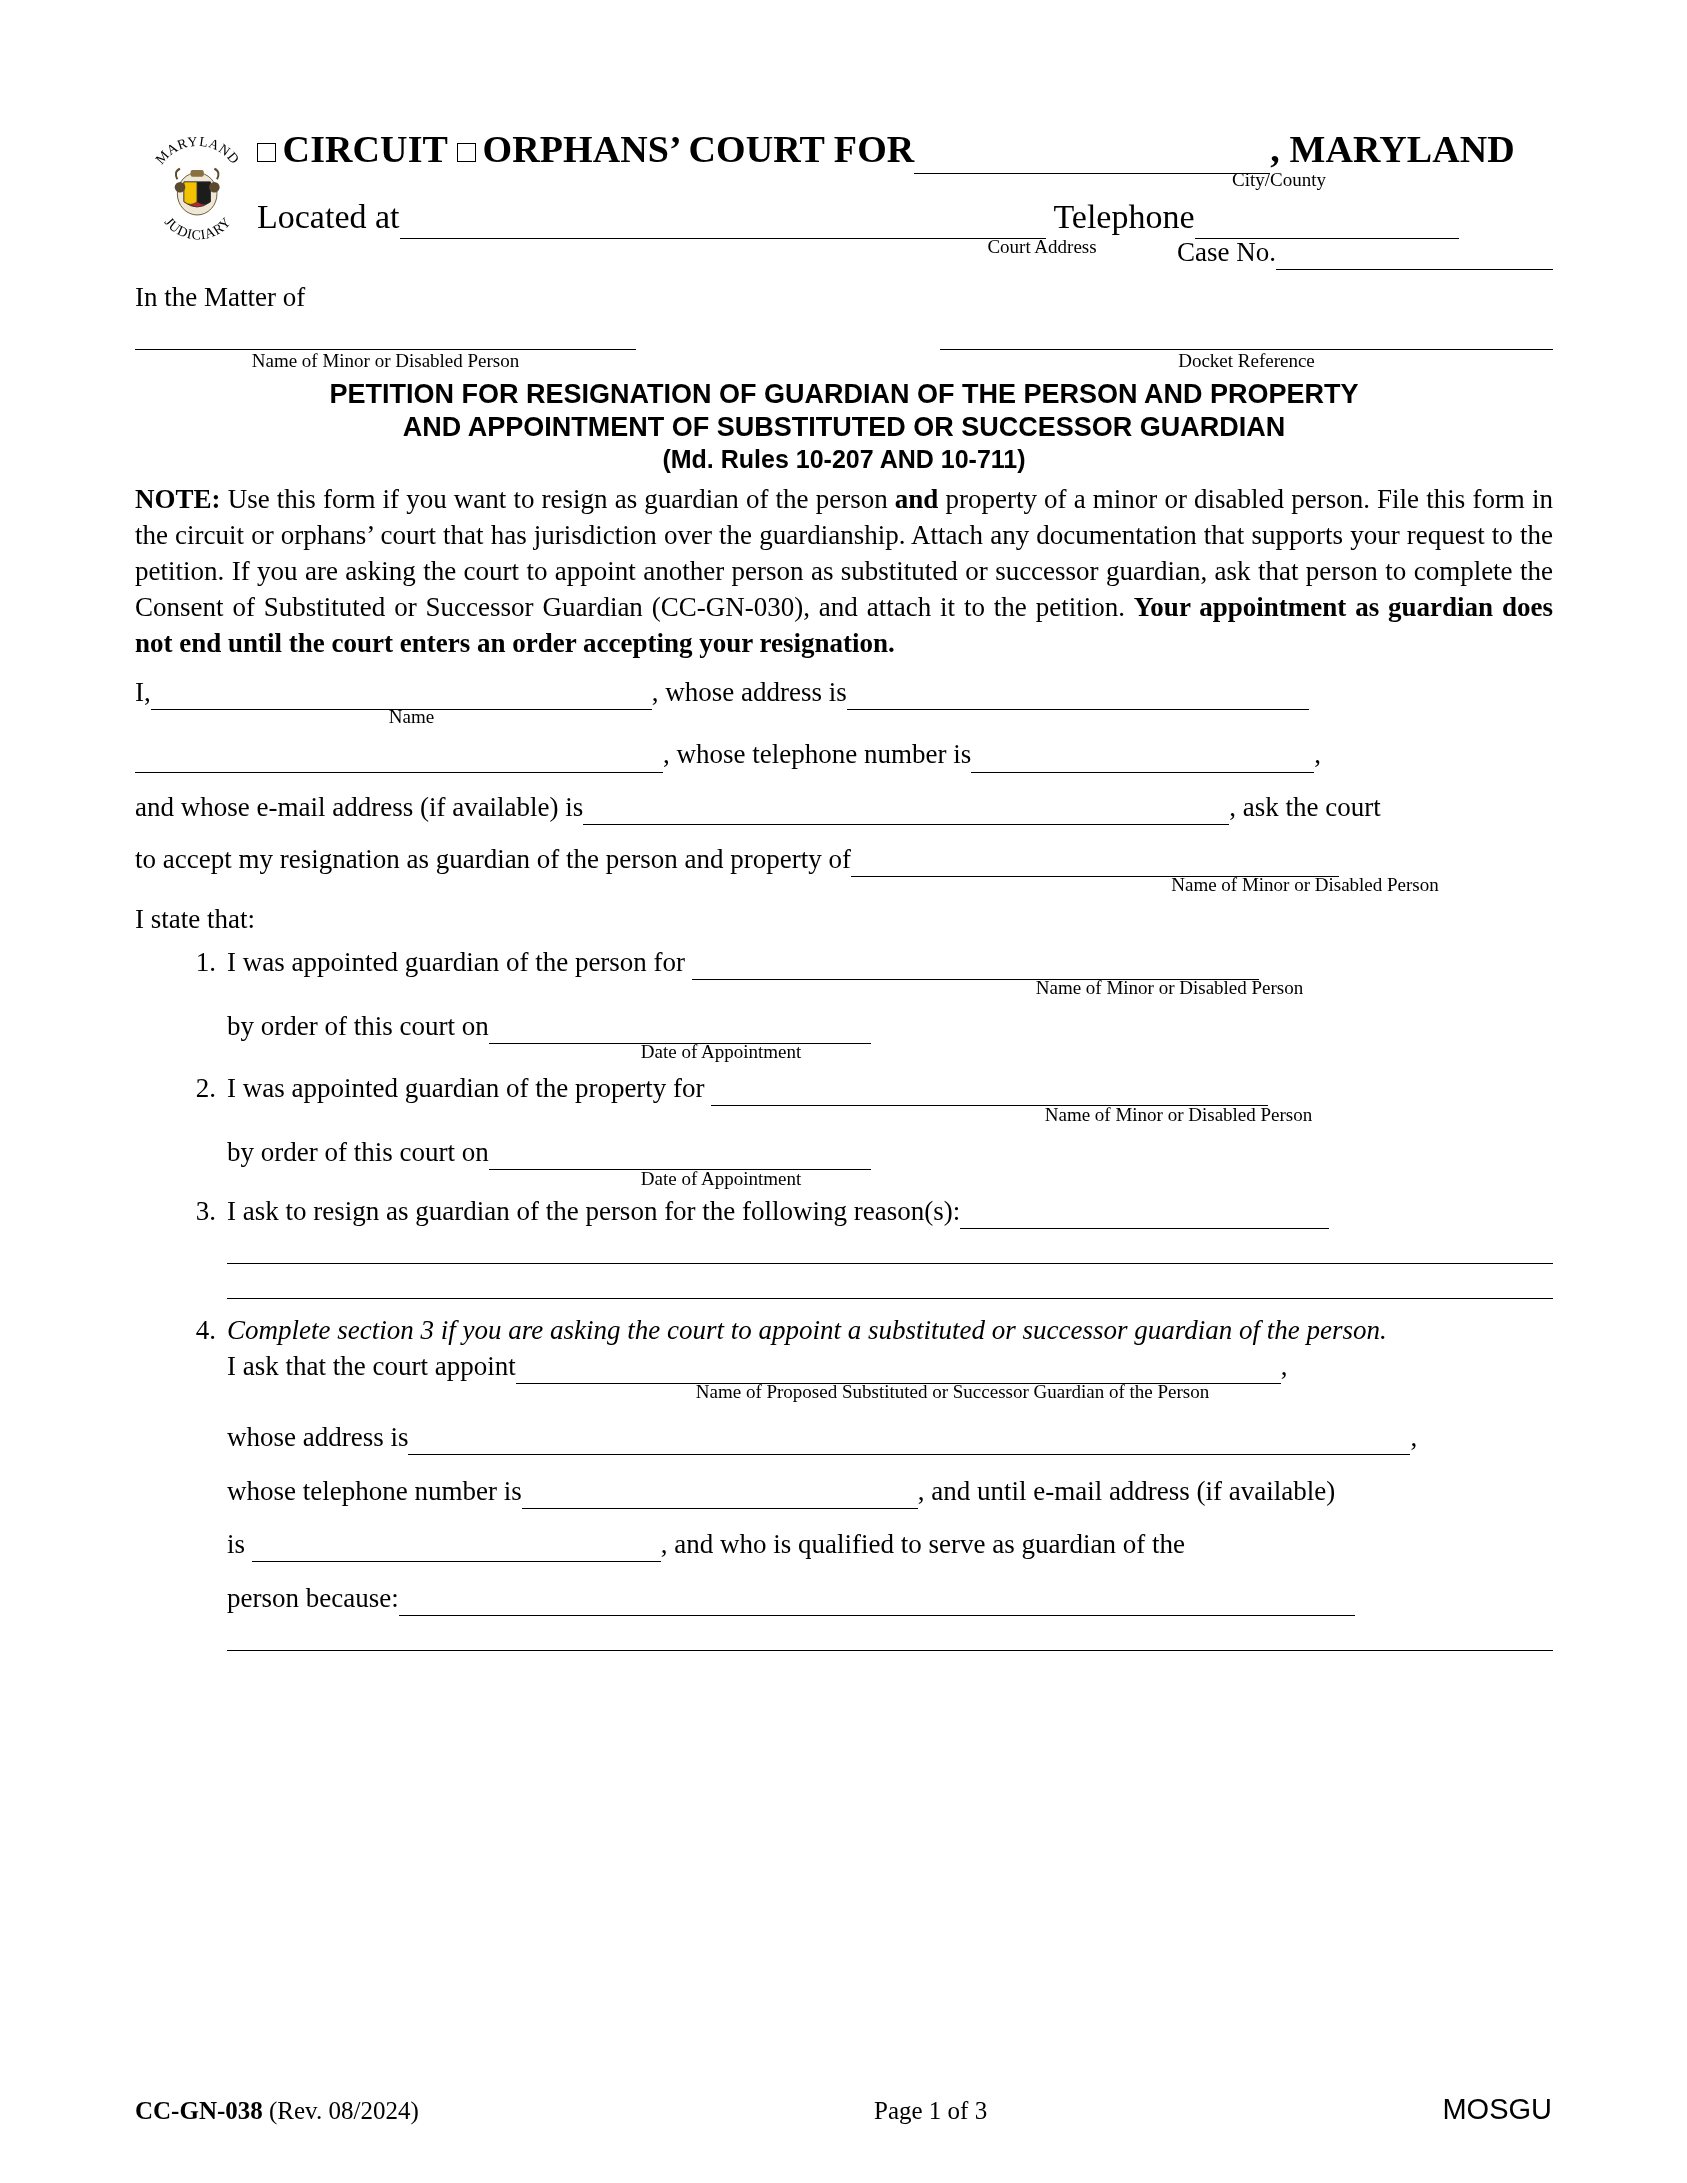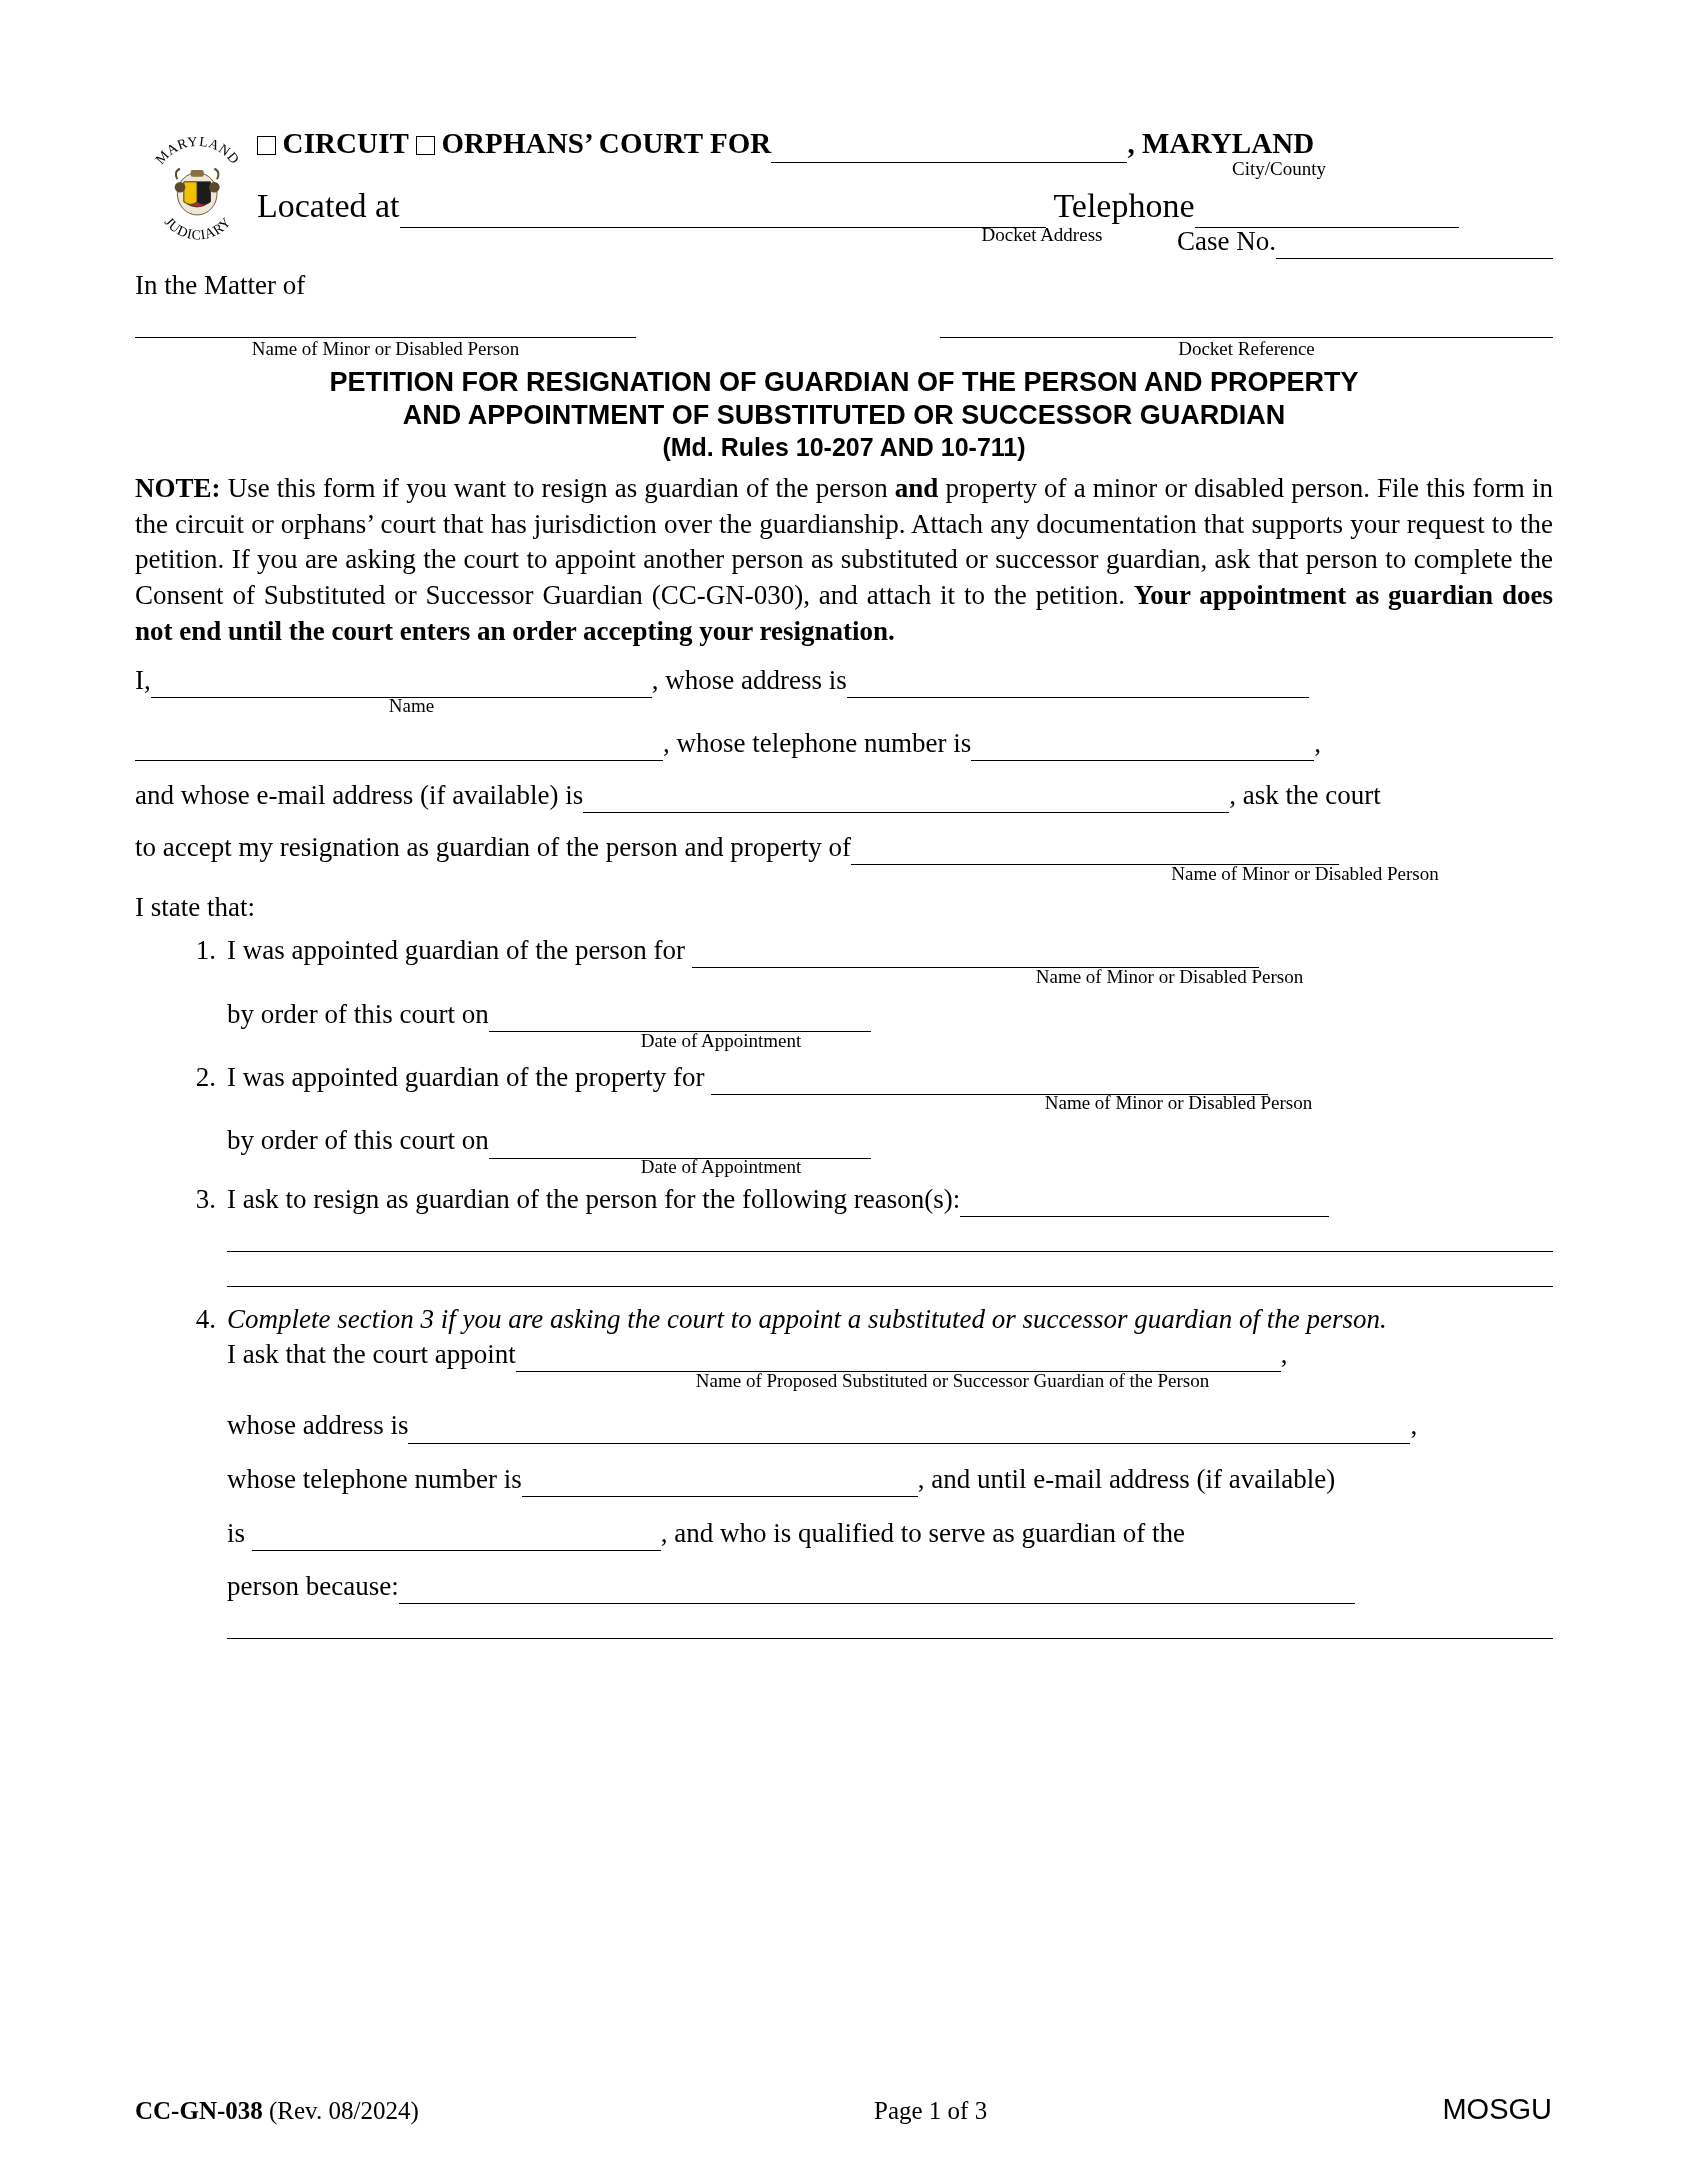--- a/index.html
+++ b/index.html
@@ -41,21 +41,21 @@
   }
   .seal .ring-text {
     font-family: "Liberation Serif", serif;
     font-size: 21px;
     letter-spacing: 1px;
     fill: #000;
   }
   .hdr-line1 {
     padding-left: 122px;
     font-weight: bold;
-    font-size: 29px;
+    font-size: 38px;
     white-space: nowrap;
     letter-spacing: 0.1px;
   }
   .chk {
     display: inline-block;
     width: 17px;
     height: 17px;
     border: 1.3px solid #000;
     margin-right: 6.6px;
     margin-bottom: 1.3px;
@@ -244,21 +244,21 @@
       <div class="hdr-line1">
         <span class="chk"></span><span>CIRCUIT</span>
         <span class="chk"></span><span>ORPHANS’ COURT FOR</span><span class="ul" style="width:356px;"></span><span>, MARYLAND</span>
       </div>
       <div class="cap hdr-cap-citycounty">City/County</div>
 
       <div class="hdr-line2">
         <span>Located at</span><span class="ul" style="width:646px;"></span>
         <span>Telephone</span><span class="ul" style="width:264px;"></span>
       </div>
-      <div class="cap hdr-cap-courtaddr">Docket Address</div>
+      <div class="cap hdr-cap-courtaddr">Court Address</div>
 
       <div class="hdr-line3">
         <span>Case No.</span><span class="ul" style="width:277px;"></span>
       </div>
 
       <div class="matter">In the Matter of</div>
 
       <div class="matter-lines">
         <span class="ml-left"></span>
         <span class="ml-right"></span>

